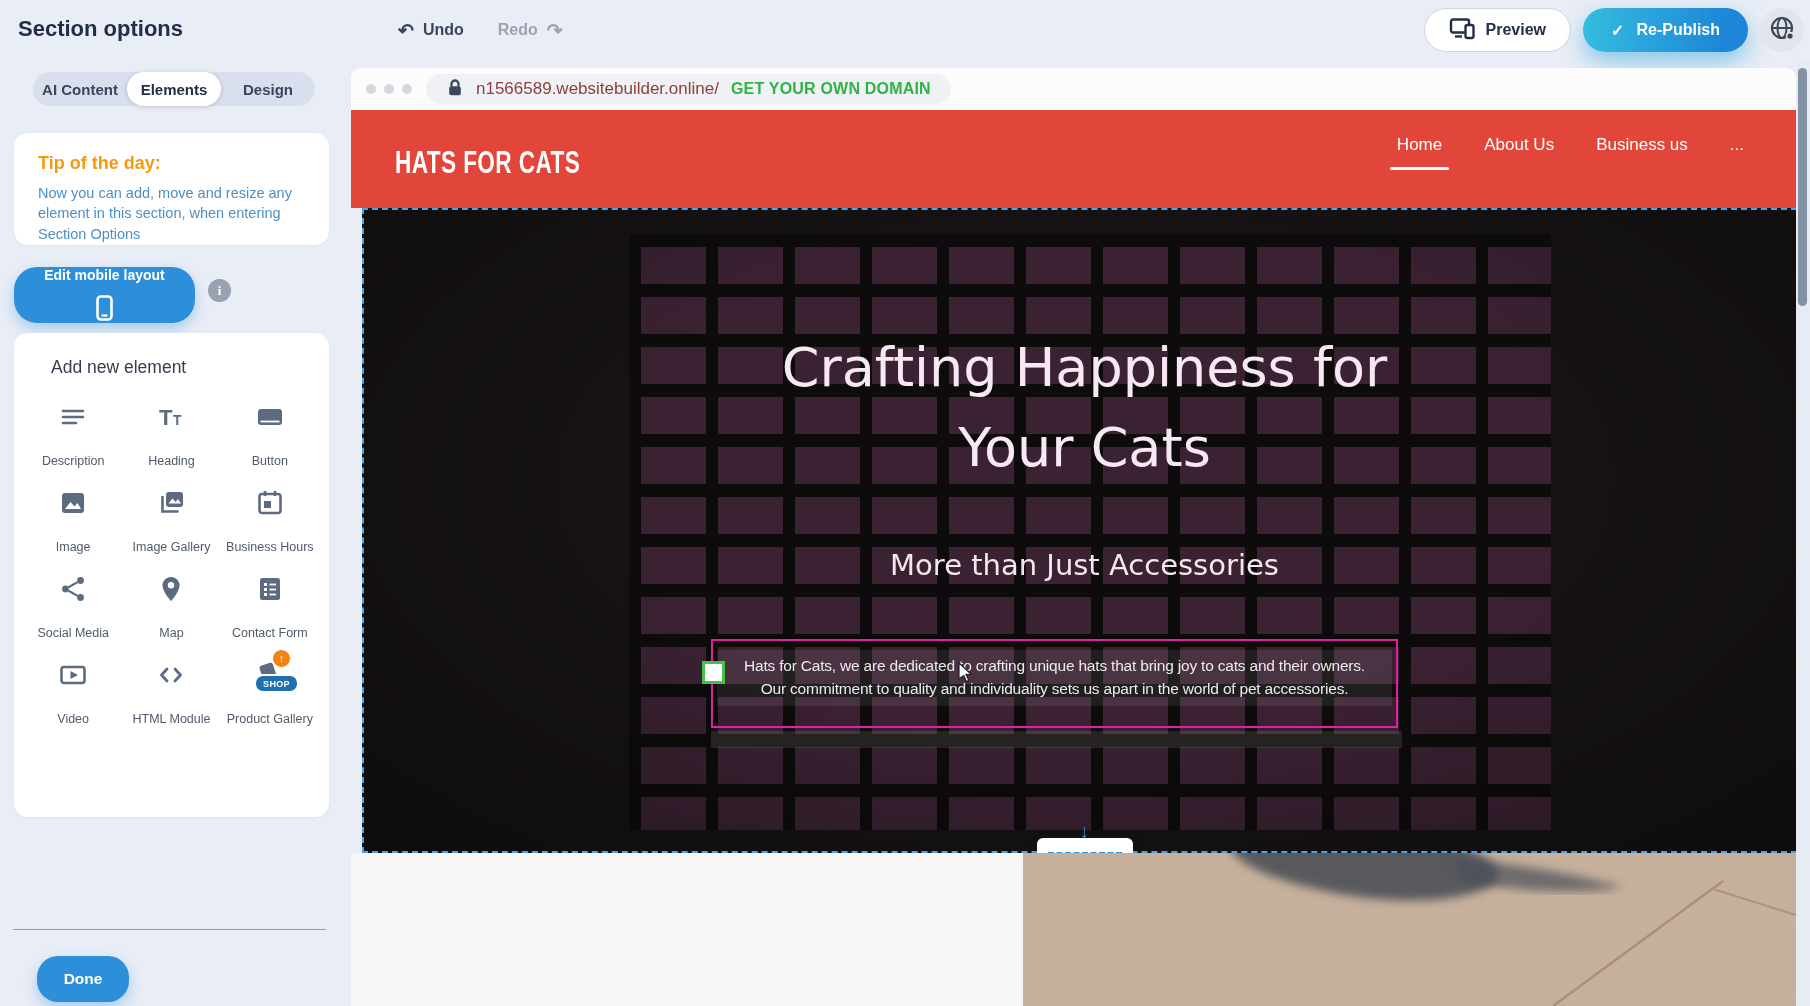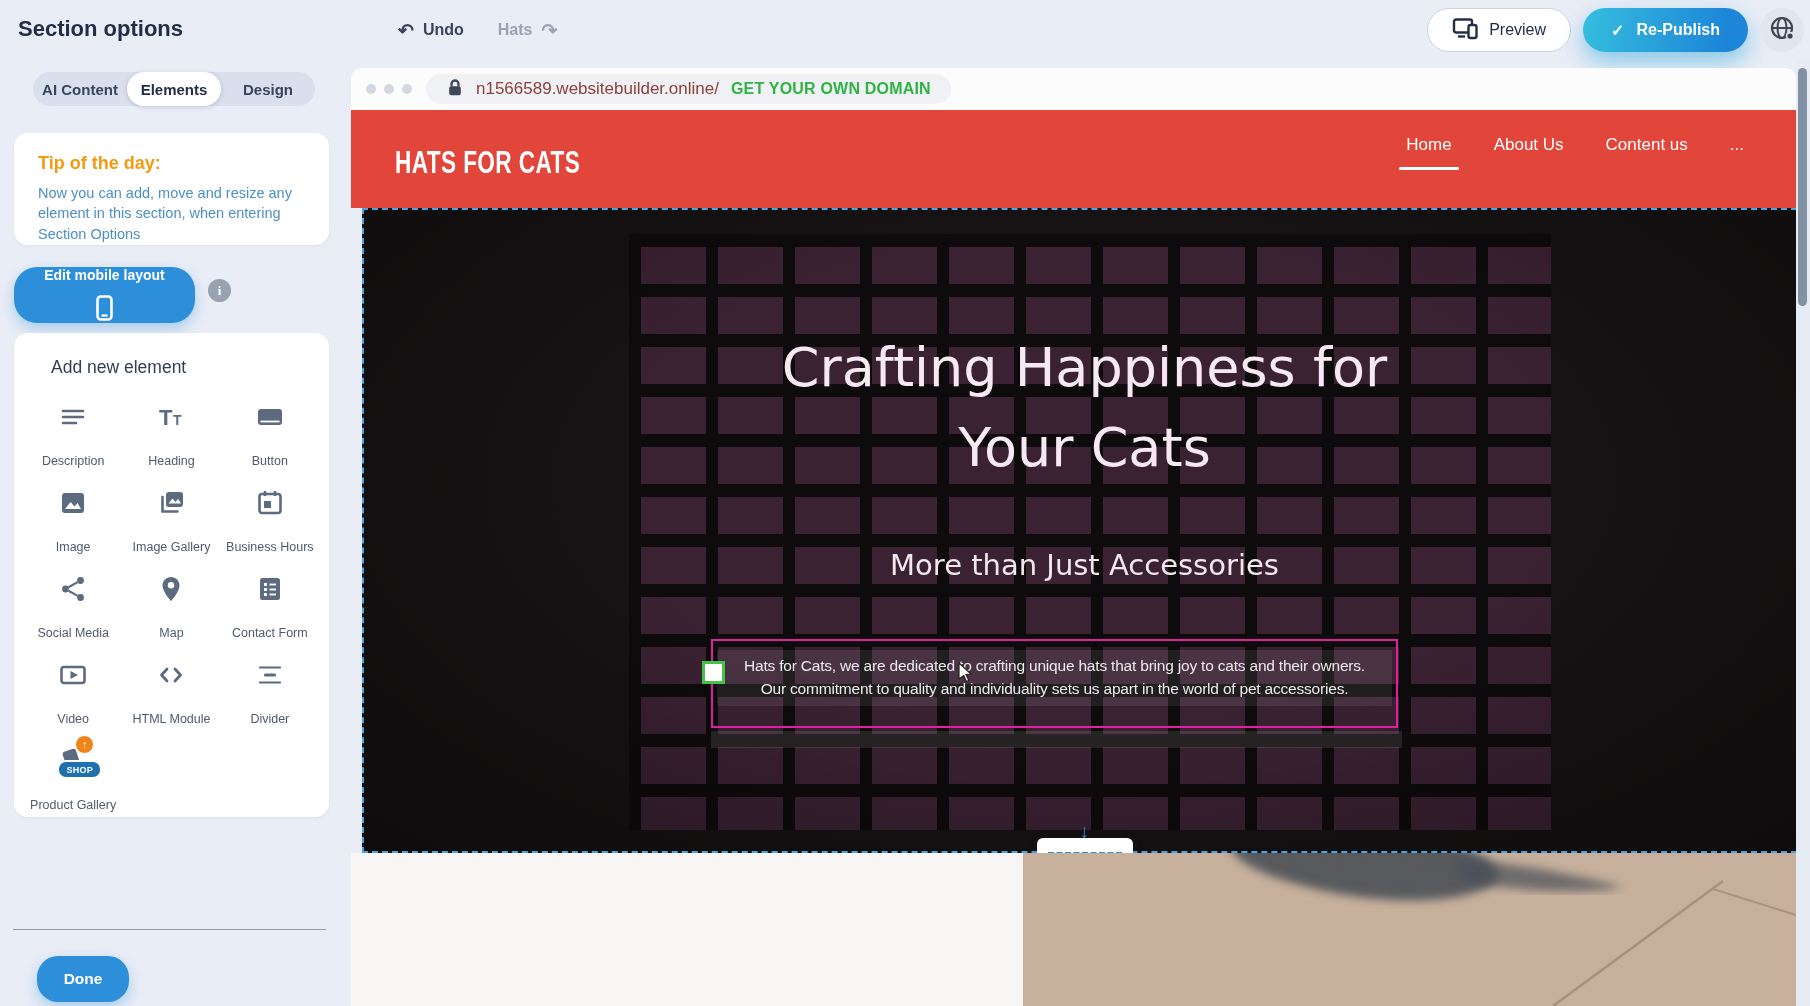--- a/index.html
+++ b/index.html
@@ -11,21 +11,21 @@
   .abs{position:absolute;}
   
   .panel-title{left:18px;top:16px;font-size:22px;font-weight:bold;color:#222e47;}
   .history{left:398px;top:0;height:60px;display:flex;align-items:center;gap:34px;}
   .hist-btn{display:flex;align-items:center;gap:9px;font-size:16px;font-weight:bold;cursor:default;}
   .undo{color:#39445a;}
   .redo{color:#9ba3b3;}
   .hist-ico{font-size:19px;line-height:1;}
   .topbar-right{right:6px;top:8px;display:flex;align-items:center;gap:12px;}
   .btn-preview{height:42px;padding:0 24px;border-radius:22px;background:#fff;border:1px solid #cdd4e0;
-    display:flex;align-items:center;gap:11px;font-size:16px;font-weight:normal;color:#232e47;}
+    display:flex;align-items:center;gap:11px;font-size:16px;font-weight:bold;color:#232e47;}
   .btn-republish{height:44px;padding:0 28px;border-radius:23px;color:#fff;font-size:16px;font-weight:bold;
     background:linear-gradient(100deg,#36bede 0%,#1d86d8 85%);display:flex;align-items:center;gap:12px;
     box-shadow:0 10px 22px rgba(41,166,219,.5);border:none;}
   .globe-btn{width:44px;height:44px;border-radius:50%;background:#e1e5ee;display:flex;align-items:center;justify-content:center;}
   
   .tabs{left:33px;top:72px;width:282px;height:34px;background:#d9dfec;border-radius:17px;display:flex;align-items:stretch;}
   .tab{flex:1;display:flex;align-items:center;justify-content:center;font-size:15px;font-weight:bold;color:#39455c;border-radius:17px;}
   .tab.active{background:#fff;color:#232e47;box-shadow:0 1px 5px rgba(30,40,70,.18);}
   .card{background:#fff;border-radius:14px;box-shadow:0 1px 3px rgba(30,40,70,.05);}
   .tip-card{left:14px;top:133px;width:315px;height:112px;box-sizing:border-box;padding:20px 24px;}
@@ -99,21 +99,21 @@
 <body>
 
 <div class="abs panel-title">Section options</div>
 
 <div class="abs history">
   <div class="hist-btn undo">
     <span class="hist-ico">↶</span>
     <span>Undo</span>
   </div>
   <div class="hist-btn redo">
-    <span>Hats</span>
+    <span>Redo</span>
     <span class="hist-ico">↷</span>
   </div>
 </div>
 
 <div class="abs topbar-right">
   <div class="btn-preview">
     <span>
       <svg width="26" height="24" viewBox="0 0 26 24">
         <rect x="2" y="3.5" width="18" height="13" rx="2" fill="none" stroke="#232e47" stroke-width="2.4"></rect>
         <line x1="6" y1="20.5" x2="13" y2="20.5" stroke="#232e47" stroke-width="2.4"></line>
@@ -291,32 +291,20 @@
         <svg width="30" height="30" viewBox="0 0 30 30">
           <g stroke="#5c6b80" stroke-width="2.8" fill="none" stroke-linecap="round" stroke-linejoin="round">
             <path d="M11 9 L5.5 15 L11 21"></path>
               <path d="M19 9 L24.5 15 L19 21"></path>
             </g>
         </svg>
       </span>
       <span class="el-label">HTML Module</span>
     </div>
 
-    <div class="el-cell">
-      <span class="el-ico">
-        <svg width="30" height="30" viewBox="0 0 30 30">
-          <g stroke="#5c6b80" stroke-linecap="round">
-            <line x1="5" y1="7.5" x2="25" y2="7.5" stroke-width="2.2"></line>
-            <line x1="10.5" y1="15" x2="19.5" y2="15" stroke-width="3.2"></line>
-            <line x1="5" y1="22.5" x2="25" y2="22.5" stroke-width="2.2"></line>
-            </g>
-        </svg>
-      </span>
-      <span class="el-label">Divider</span>
-    </div>
 
     <div class="el-cell">
       <span class="el-ico">
         <svg width="34" height="34" viewBox="0 0 34 34">
           <g transform="rotate(-18 15 17)">
               <rect x="9" y="6" width="14" height="19" rx="3" fill="#5c6b80"></rect>
             </g>
           <path d="M4 27 l3.5-6 3 6z" fill="#414c5c"></path>
         </svg>
         <span class="up-badge">↑</span>
@@ -349,21 +337,21 @@
     <span class="url-text">n1566589.websitebuilder.online/</span>
     <span class="domain-cta">GET YOUR OWN DOMAIN</span>
   </div>
 </div>
 
 <div class="abs site-header">
   <div class="logo">HATS FOR CATS</div>
   <nav class="nav">
     <span class="nav-item active">Home</span>
     <span class="nav-item">About Us</span>
-    <span class="nav-item">Content us</span>
+    <span class="nav-item">Business us</span>
     <span class="nav-item">...</span>
   </nav>
 </div>
 
 <div class="abs hero">
   <div class="tiles"></div>
   <div class="hero-shade"></div>
 
   <div class="hero-heading">
     <span class="inner">Crafting Happiness for Your Cats</span>

